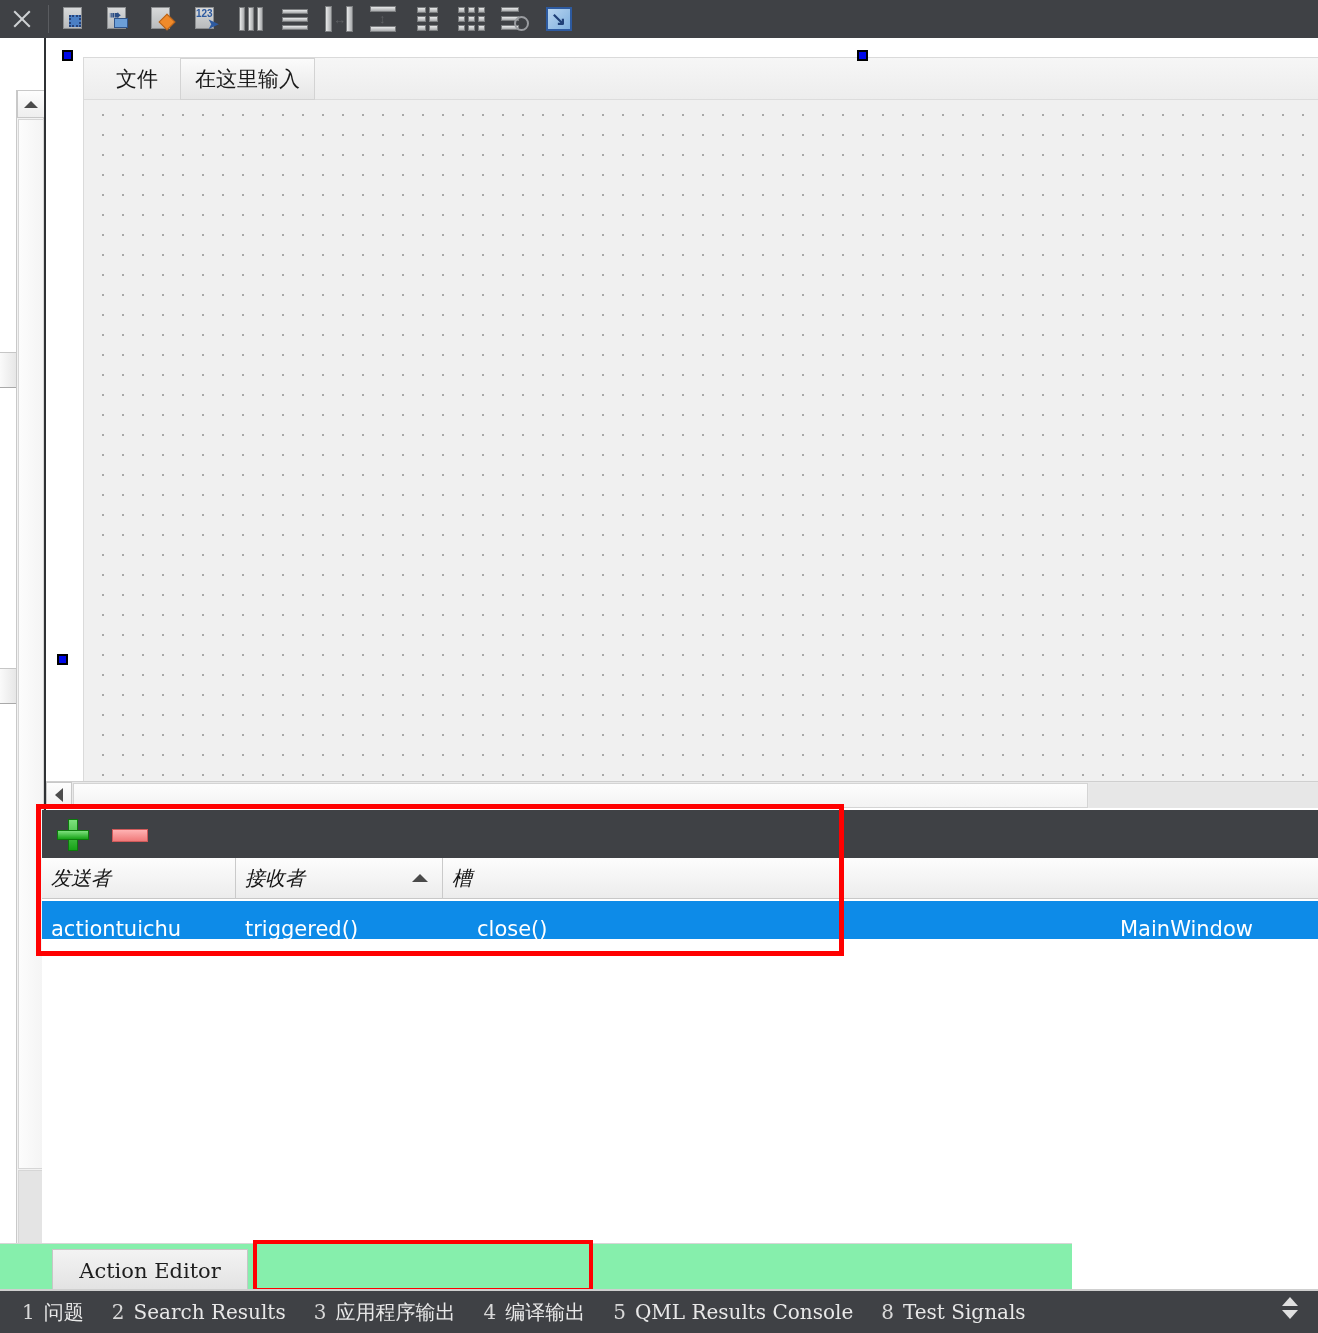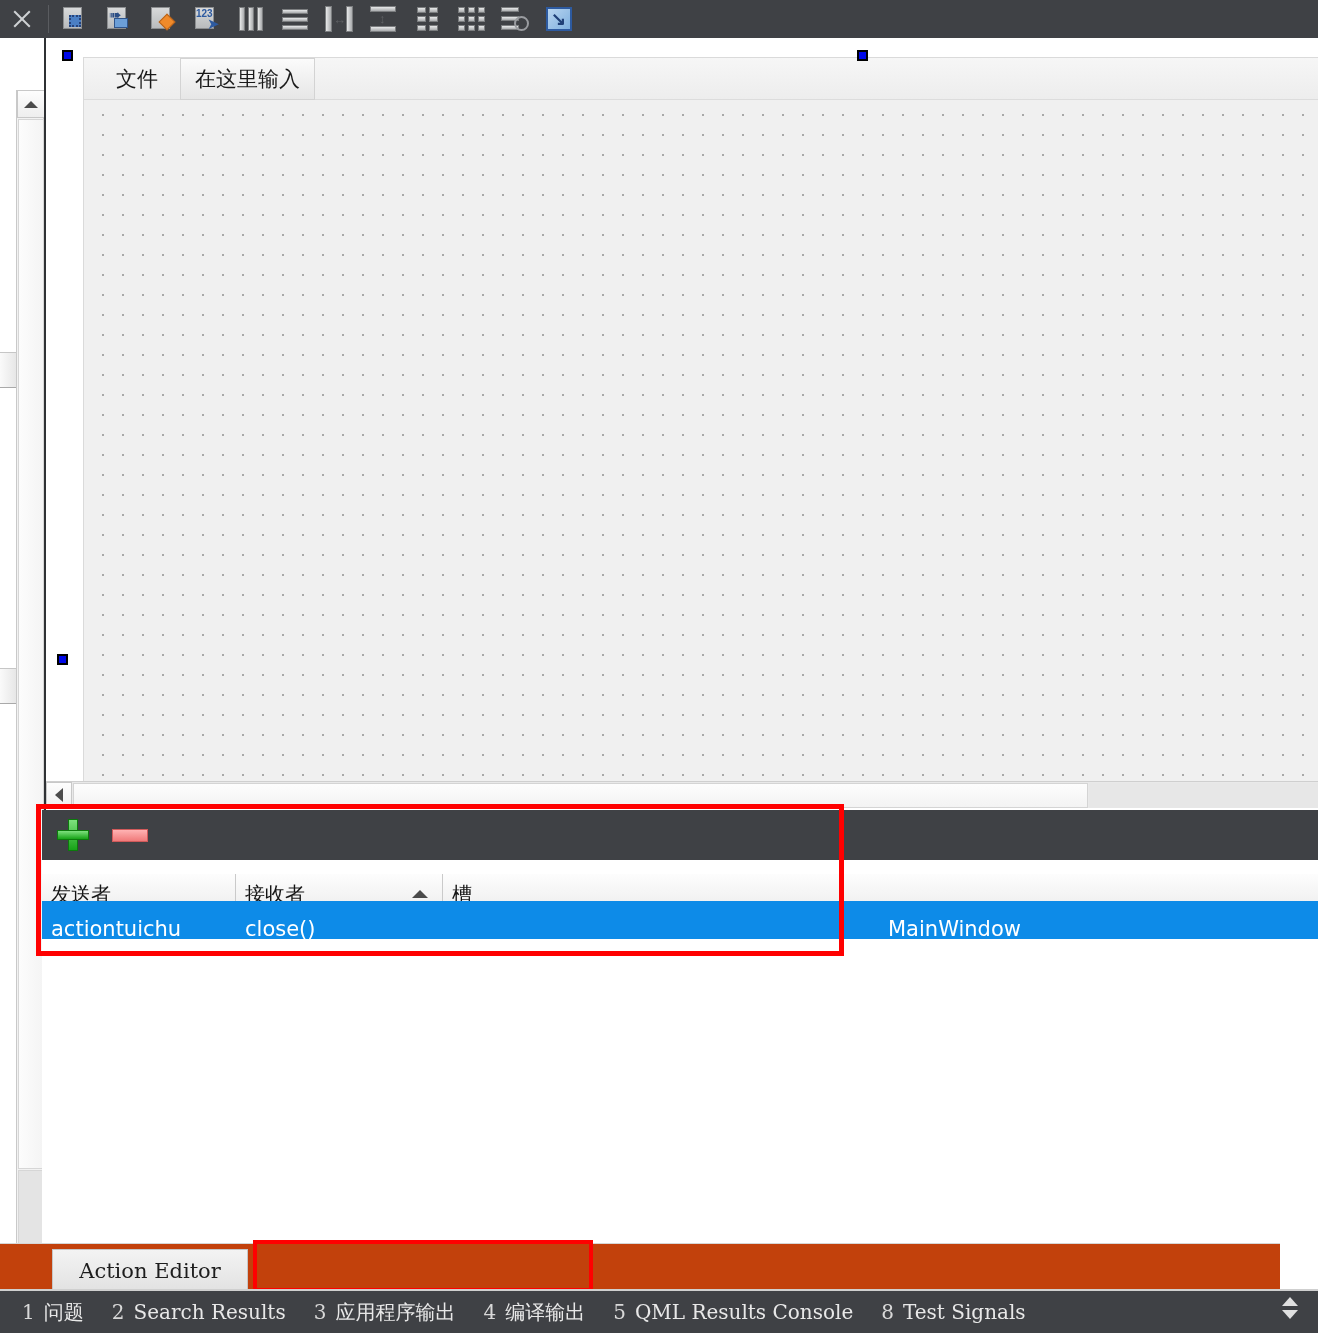--- a/index.html
+++ b/index.html
@@ -251,24 +251,25 @@
   }
   .plus-ic i { left: 12px; top: 1px; width: 10px; height: 32px; }
   .plus-ic u { left: 1px; top: 12px; width: 32px; height: 10px; }
   .minus-ic {
     width: 36px; height: 13px;
     background: linear-gradient(#ffb3b3,#f07a7a);
     border: 1px solid #d05a5a;
   }
 
   .se-header {
-    position: absolute; left: 0; top: 64px; width: 1276px; height: 41px;
+    position: absolute; left: 0; top: 48px; width: 1276px; height: 41px;
     background: linear-gradient(#fdfdfd,#ececec);
     border-bottom: 1px solid #c8c8c8;
     display: flex;
+    font-style: italic;
   }
   .se-th {
     position: relative; height: 41px; display: flex; align-items: center;
     padding-left: 9px; font-size: 20px; color: #141414;
     border-right: 1px solid #cacaca;
     font-family: "DejaVu Sans", sans-serif;
   }
   .sort-arrow {
     position: absolute; right: 14px; top: 16px;
     width: 0; height: 0; border-left: 8px solid transparent;
@@ -287,22 +288,22 @@
     position: absolute; left: 0; top: 129px; width: 1276px; height: 304px;
     background: #ffffff;
   }
   .red-box-table {
     position: absolute; left: 36px; top: 804px; width: 808px; height: 152px;
     border: 5px solid #ff0000; pointer-events: none;
   }
 
   
   .tabbar {
-    position: absolute; left: 0; top: 1243px; width: 1280px; height: 48px;
-    background: #c2410c; border-top: 1px solid #d6d6d6;
+    position: absolute; left: 0; top: 1243px; width: 1072px; height: 48px;
+    background: #86efac; border-top: 1px solid #d6d6d6;
   }
   .tab {
     position: absolute; bottom: 0; height: 42px;
     display: flex; align-items: center; justify-content: center;
     padding: 0 20px; font-size: 21px; color: #1d1d1d;
     font-family: "DejaVu Serif", serif;
     background: linear-gradient(#f3f3f3,#e2e2e2);
     border: 1px solid #c6c6c6; border-bottom: none;
   }
   .tab.active {
@@ -506,20 +507,21 @@
         <span>接收者</span>
         <span class="sort-arrow"></span>
       </div>
       <div class="se-th" style="width:643px; border-right:none;">
         <span>槽</span>
       </div>
     </div>
 
     <div class="se-row">
       <div class="se-td" style="width:194px">actiontuichu</div>
+      <div class="se-td" style="width:232px">triggered()</div>
       <div class="se-td" style="width:643px">close()</div>
       <div class="se-td" style="width:207px">MainWindow</div>
     </div>
 
     <div class="se-body"></div>
   </div>
 
   <div class="red-box-table"></div>
 
   <div class="tabbar">

